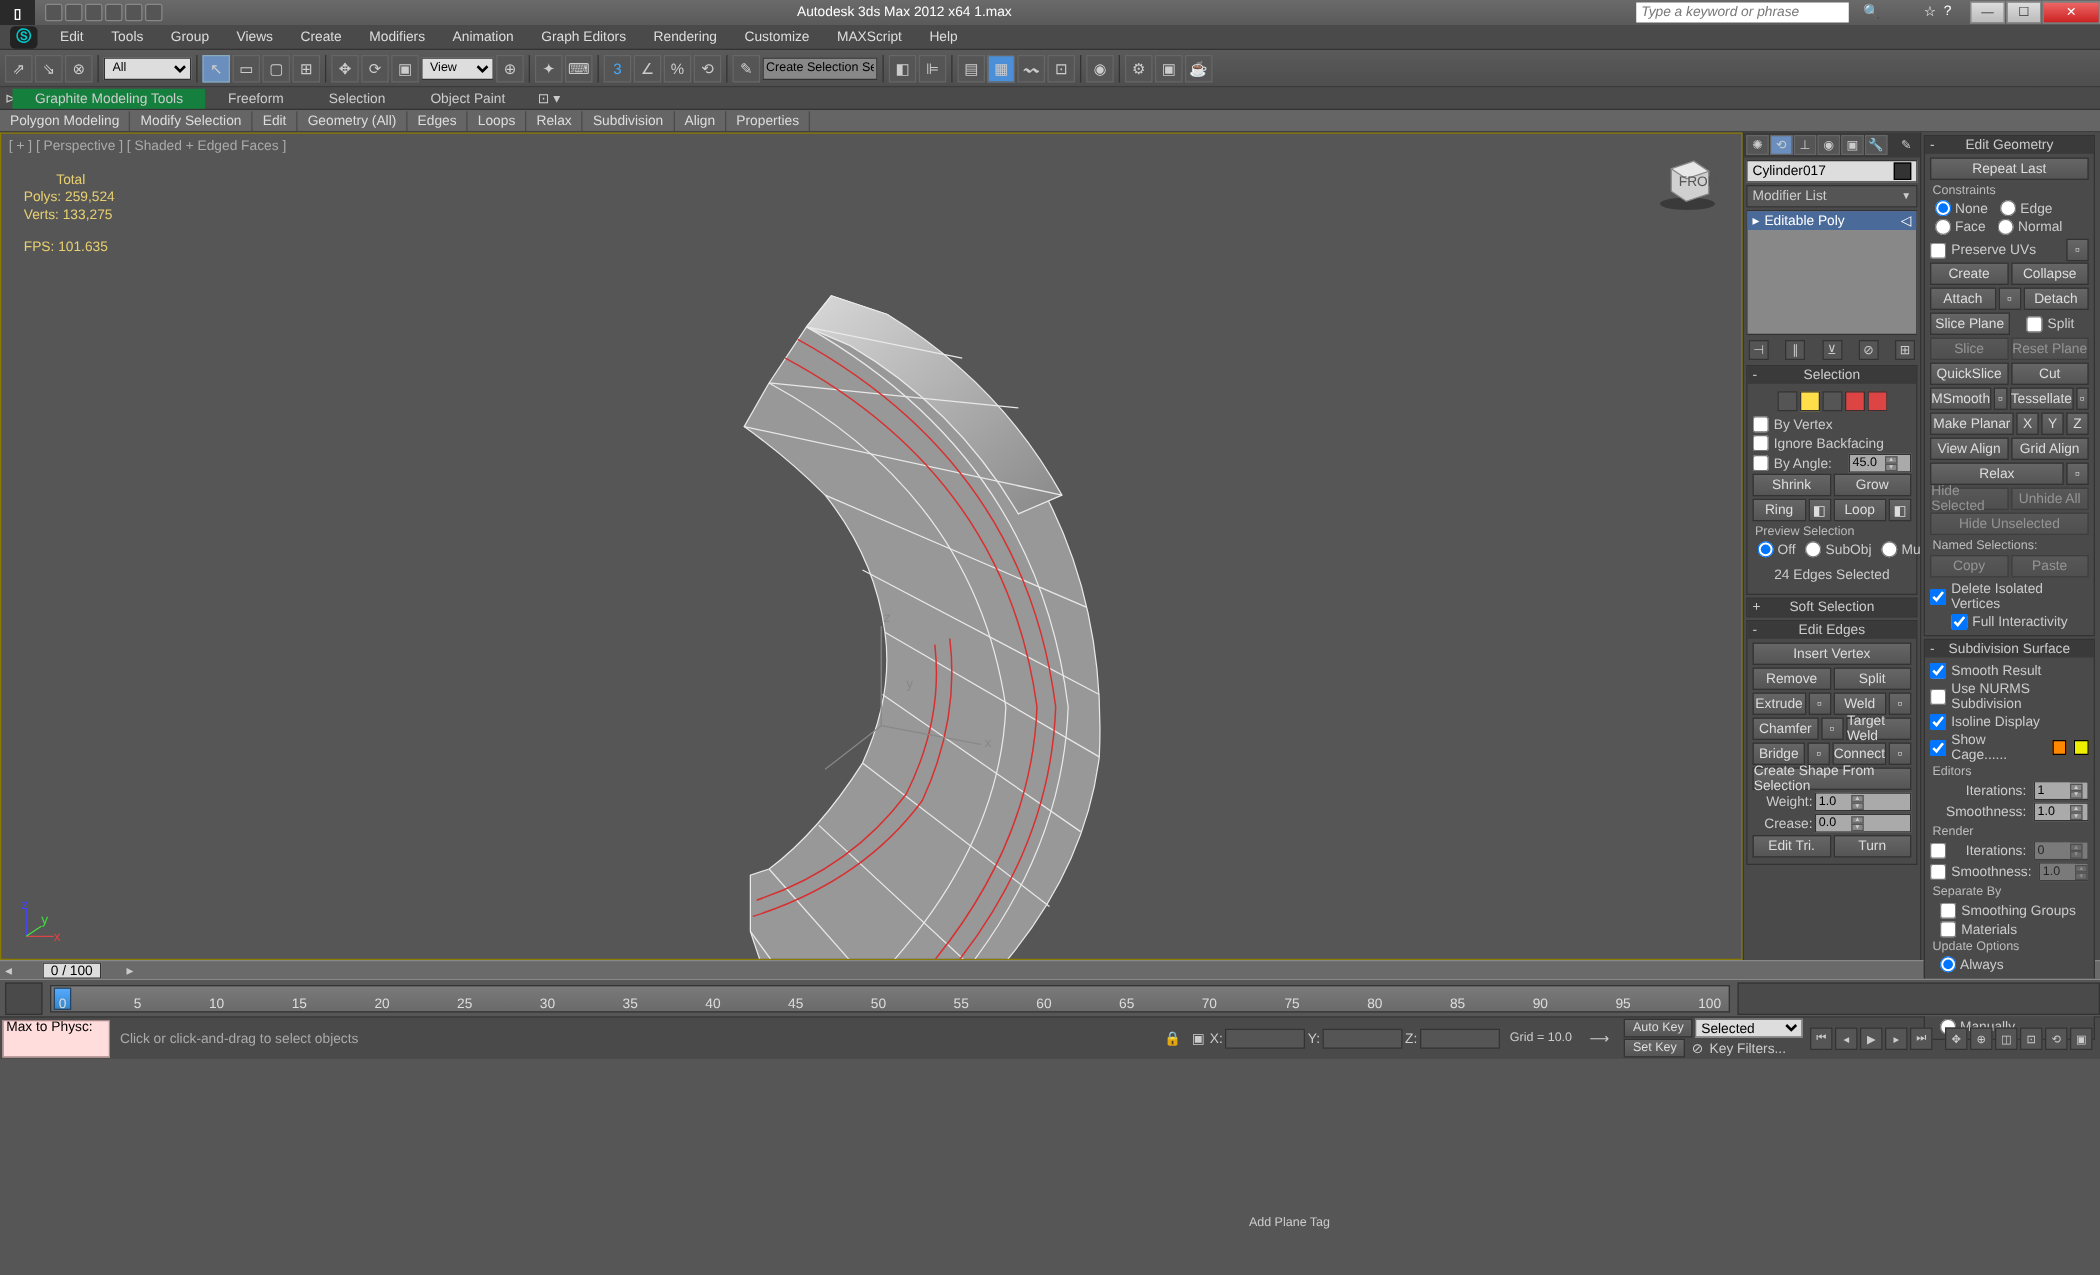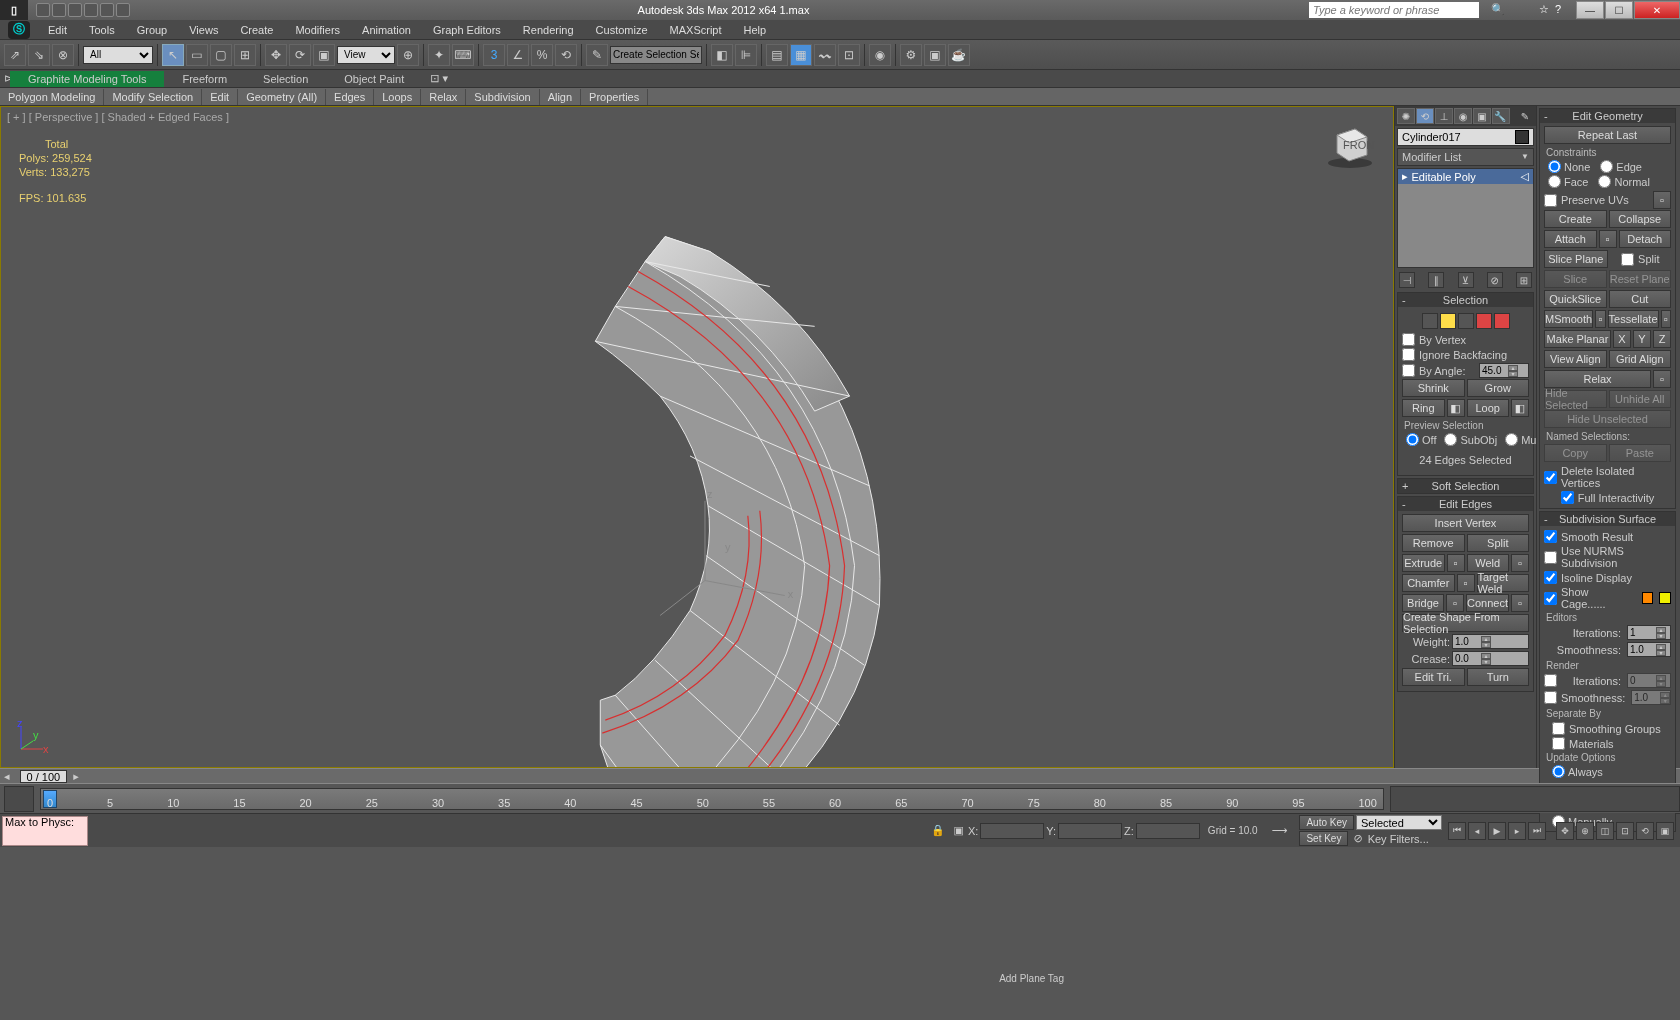--- a/index.html
+++ b/index.html
@@ -63,21 +63,21 @@
 .modlist .arrow { margin-left:auto; font-size:8px; }
 .stackbox { margin:2px; border:1px solid #333; background:#888; height:100px; }
 .stackbox .stackitem { background:#4a6a9a; color:#fff; padding:1px 4px; display:flex; align-items:center; }
 .stackicons { display:flex; gap:2px; padding:2px 4px; justify-content:space-between; }
 .stackicons span { width:16px; height:16px; background:#555; border:1px solid #333; font-size:10px; display:flex; align-items:center; justify-content:center;}
 .sel-icons { display:flex; gap:2px; justify-content:center; padding:3px 0; }
 .sel-icons span { width:16px; height:16px; border:1px solid #333; background:#555; }
 .sel-icons span.active { background:#ffde4a; }
 .sel-icons span.red { background:#d44; }
 .trackbar { height:15px; background:#6a6a6a; border-top:1px solid #888; display:flex; align-items:center; font-size:10px; }
-.trackbar .pos { background:#ddd; color:#000; padding:0 6px; height:13px; border:1px solid #333; margin:0 6px; }
+.trackbar .pos { background:#ddd; color:#000; padding:0 6px; height:13px; border:1px solid #333; margin:0 20px; }
 .timeline { height:30px; background:#565656; display:flex; align-items:center; border-top:1px solid #888; position:relative; }
 .timeline .ticon { width:30px; height:26px; background:#4a4a4a; border:1px solid #333; margin-left:4px; }
 .timeline .ruler { flex:1; height:22px; background:linear-gradient(#7a7a7a,#6a6a6a); margin:0 6px; position:relative; border:1px solid #333; }
 .timeline .ruler .slider { position:absolute; left:2px; top:1px; width:14px; height:18px; background:linear-gradient(#5af,#38c); border:1px solid #246; }
 .timeline .ruler .ticks { position:absolute; bottom:0; left:0; right:0; display:flex; justify-content:space-between; padding:0 6px; font-size:9px; color:#ddd; }
 .timeline .sidebox { width:290px; height:26px; background:#4a4a4a; border:1px solid #333; }
 .status { height:34px; background:#4a4a4a; display:flex; align-items:center; border-top:1px solid #333; }
 .status .scriptbox { width:86px; height:30px; background:#fdd; border:1px solid #a88; color:#000; font-size:9px; padding:1px 2px; margin:0 2px; overflow:hidden; line-height:9px;}
 .status .info { flex:1; padding:0 6px; color:#ccc; display:flex; flex-direction:column; justify-content:center; gap:1px; }
 .status .coords { display:flex; gap:2px; align-items:center; }
@@ -645,20 +645,21 @@
   </div>
   <div class="sidebox"></div>
 </div>
 
 <div class="status">
   <div class="scriptbox">
       <div></div>
       <div>Max to Physc:</div>
     </div>
   <div class="info">
+    <div style="color:#aaa">Click or click-and-drag to select objects</div>
   </div>
   <span style="padding:0 4px">🔒</span>
   <span style="padding:0 4px">▣</span>
   <div class="coords">
     <span>X:</span>
       <div class="fld"></div>
     <span>Y:</span>
       <div class="fld"></div>
     <span>Z:</span>
       <div class="fld"></div>

